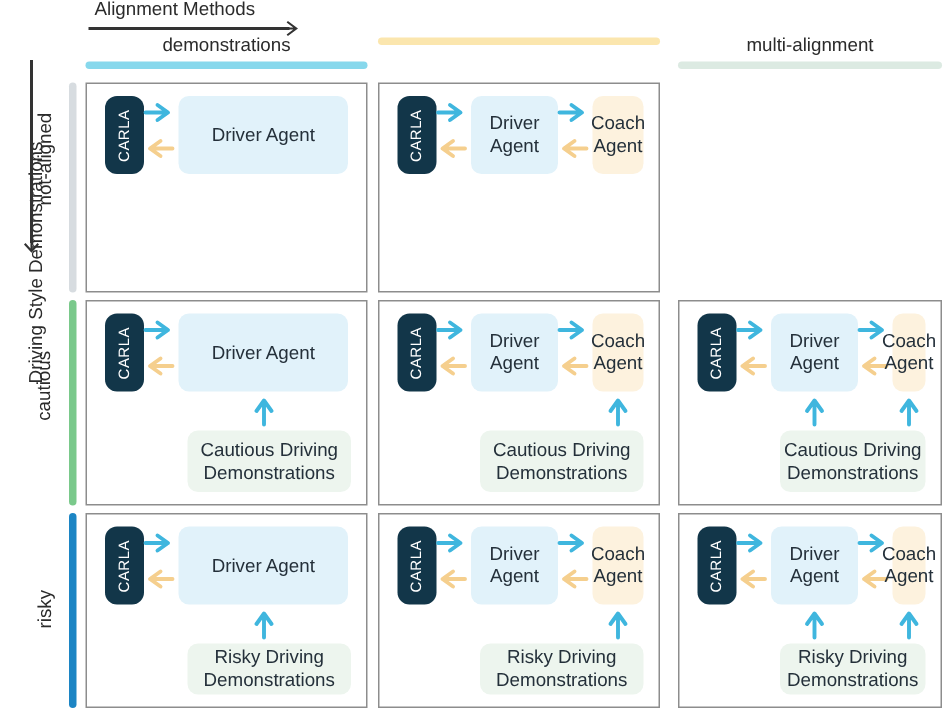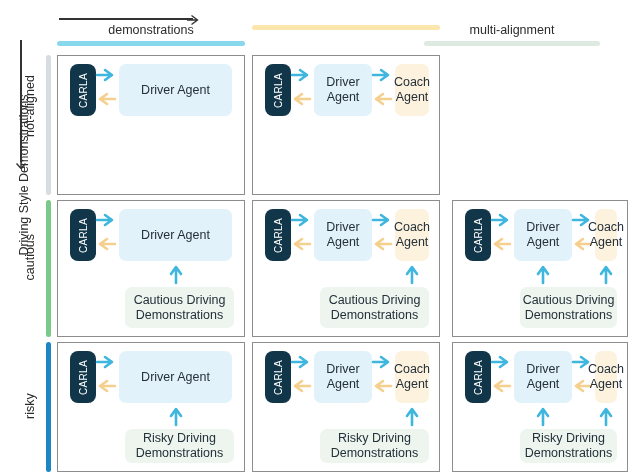--- a/index.html
+++ b/index.html
@@ -166,20 +166,21 @@
   .node-demo   { background: #edf5ee; }
 
   
   .arrow { position: absolute; }
   .arrow svg { display: block; overflow: visible; }
 </style>
 </head>
 <body>
 
 <div id="top-axis">
+  <div class="axis-label">Alignment Methods</div>
   <div class="axis-line"></div>
   <div class="axis-arrow">
     <svg width="12" height="12" viewBox="0 0 12 12">
       <path d="M0 6 L10 6 M4.5 1.5 L10.5 6 L4.5 10.5" stroke="#333" stroke-width="1.4" fill="none"></path>
     </svg>
   </div>
 </div>
 
 <div id="left-axis">
   <div class="axis-label-v">Driving Style Demonstrations</div>
@@ -192,21 +193,21 @@
 </div>
 
 <div id="matrix-root">
     <div class="col-header" style="left: 57px; width: 188px;">
       <div class="col-title">demonstrations</div>
       <div class="col-bar" style="background: rgb(135, 216, 236);"></div>
     </div>
     <div class="col-header" style="left: 252px; width: 188px;">
       <div class="col-bar" style="background: rgb(251, 230, 174);"></div>
     </div>
-    <div class="col-header" style="left: 424px; width: 176px;">
+    <div class="col-header" style="left: 452px; width: 176px;">
       <div class="col-title">multi-alignment</div>
       <div class="col-bar" style="background: rgb(220, 234, 226);"></div>
     </div>
     <div class="row-label" style="top: 55px; height: 140px; line-height: 140px;">
       <span>not-aligned</span>
     </div>
     <div class="row-bar" style="top: 55px; height: 140px; background: rgb(215, 220, 224);"></div>
     <div class="row-label" style="top: 200px; height: 137px; line-height: 137px;">
       <span>cautious</span>
     </div>

